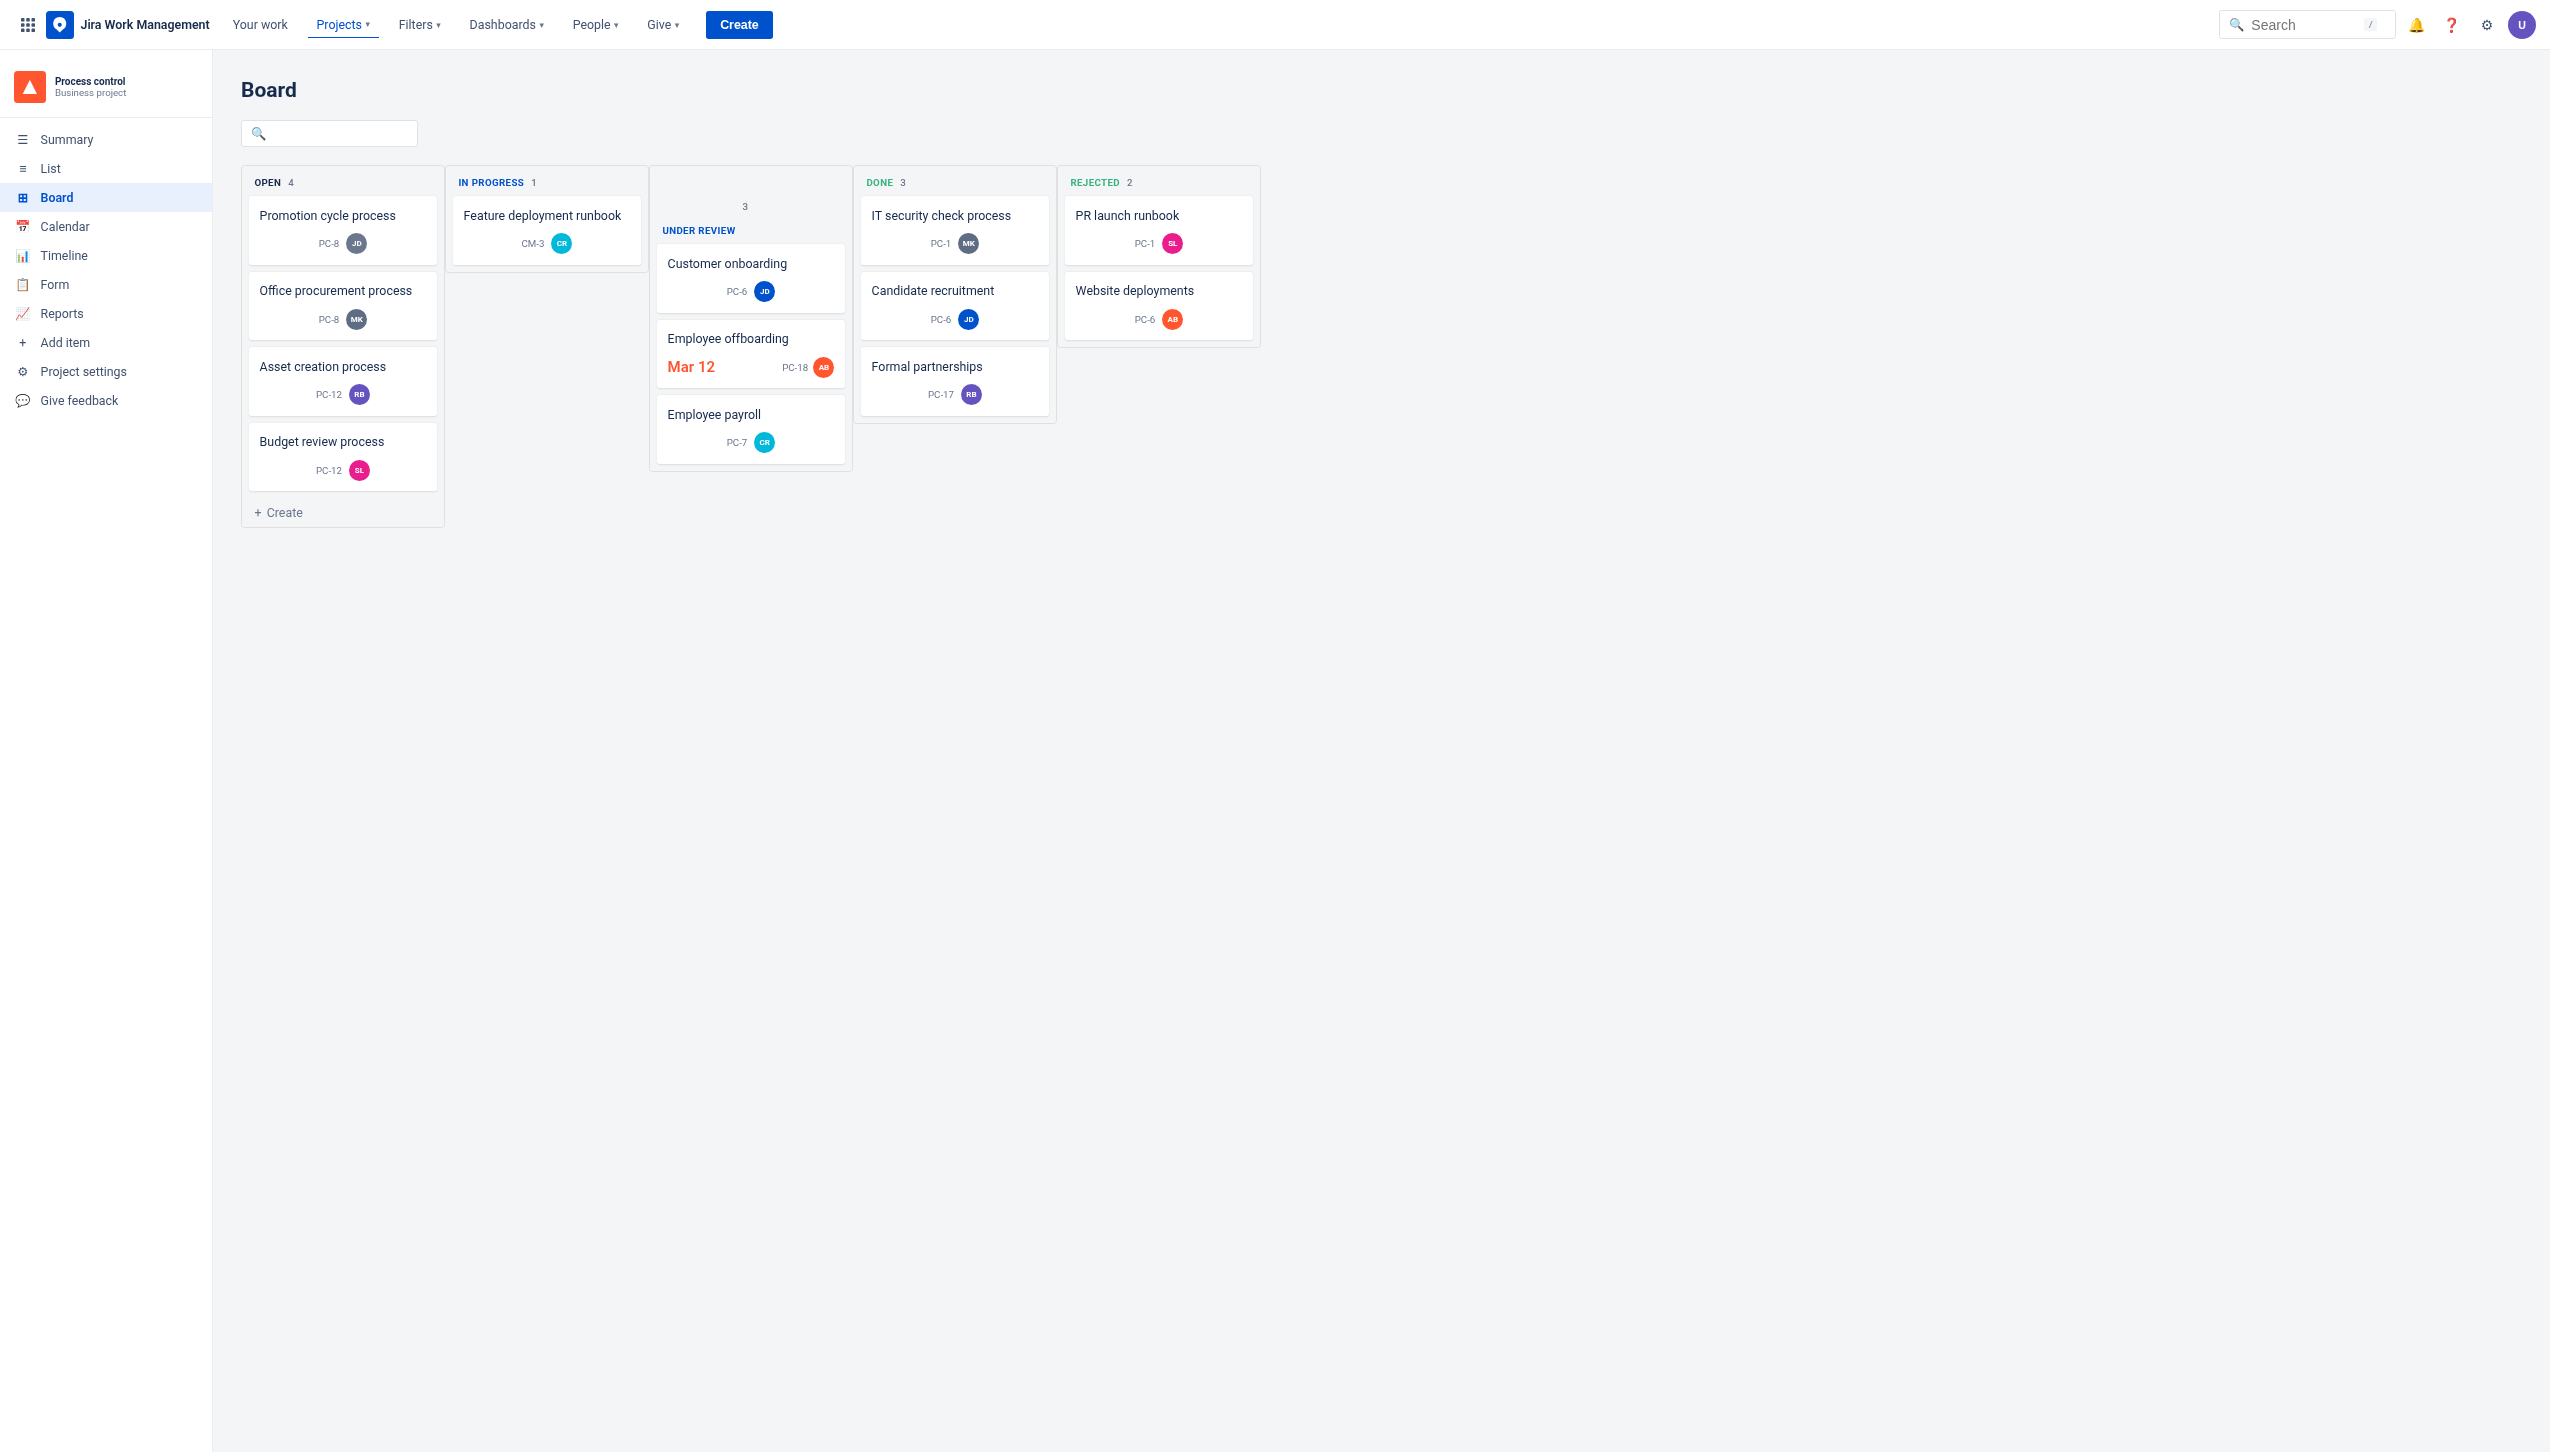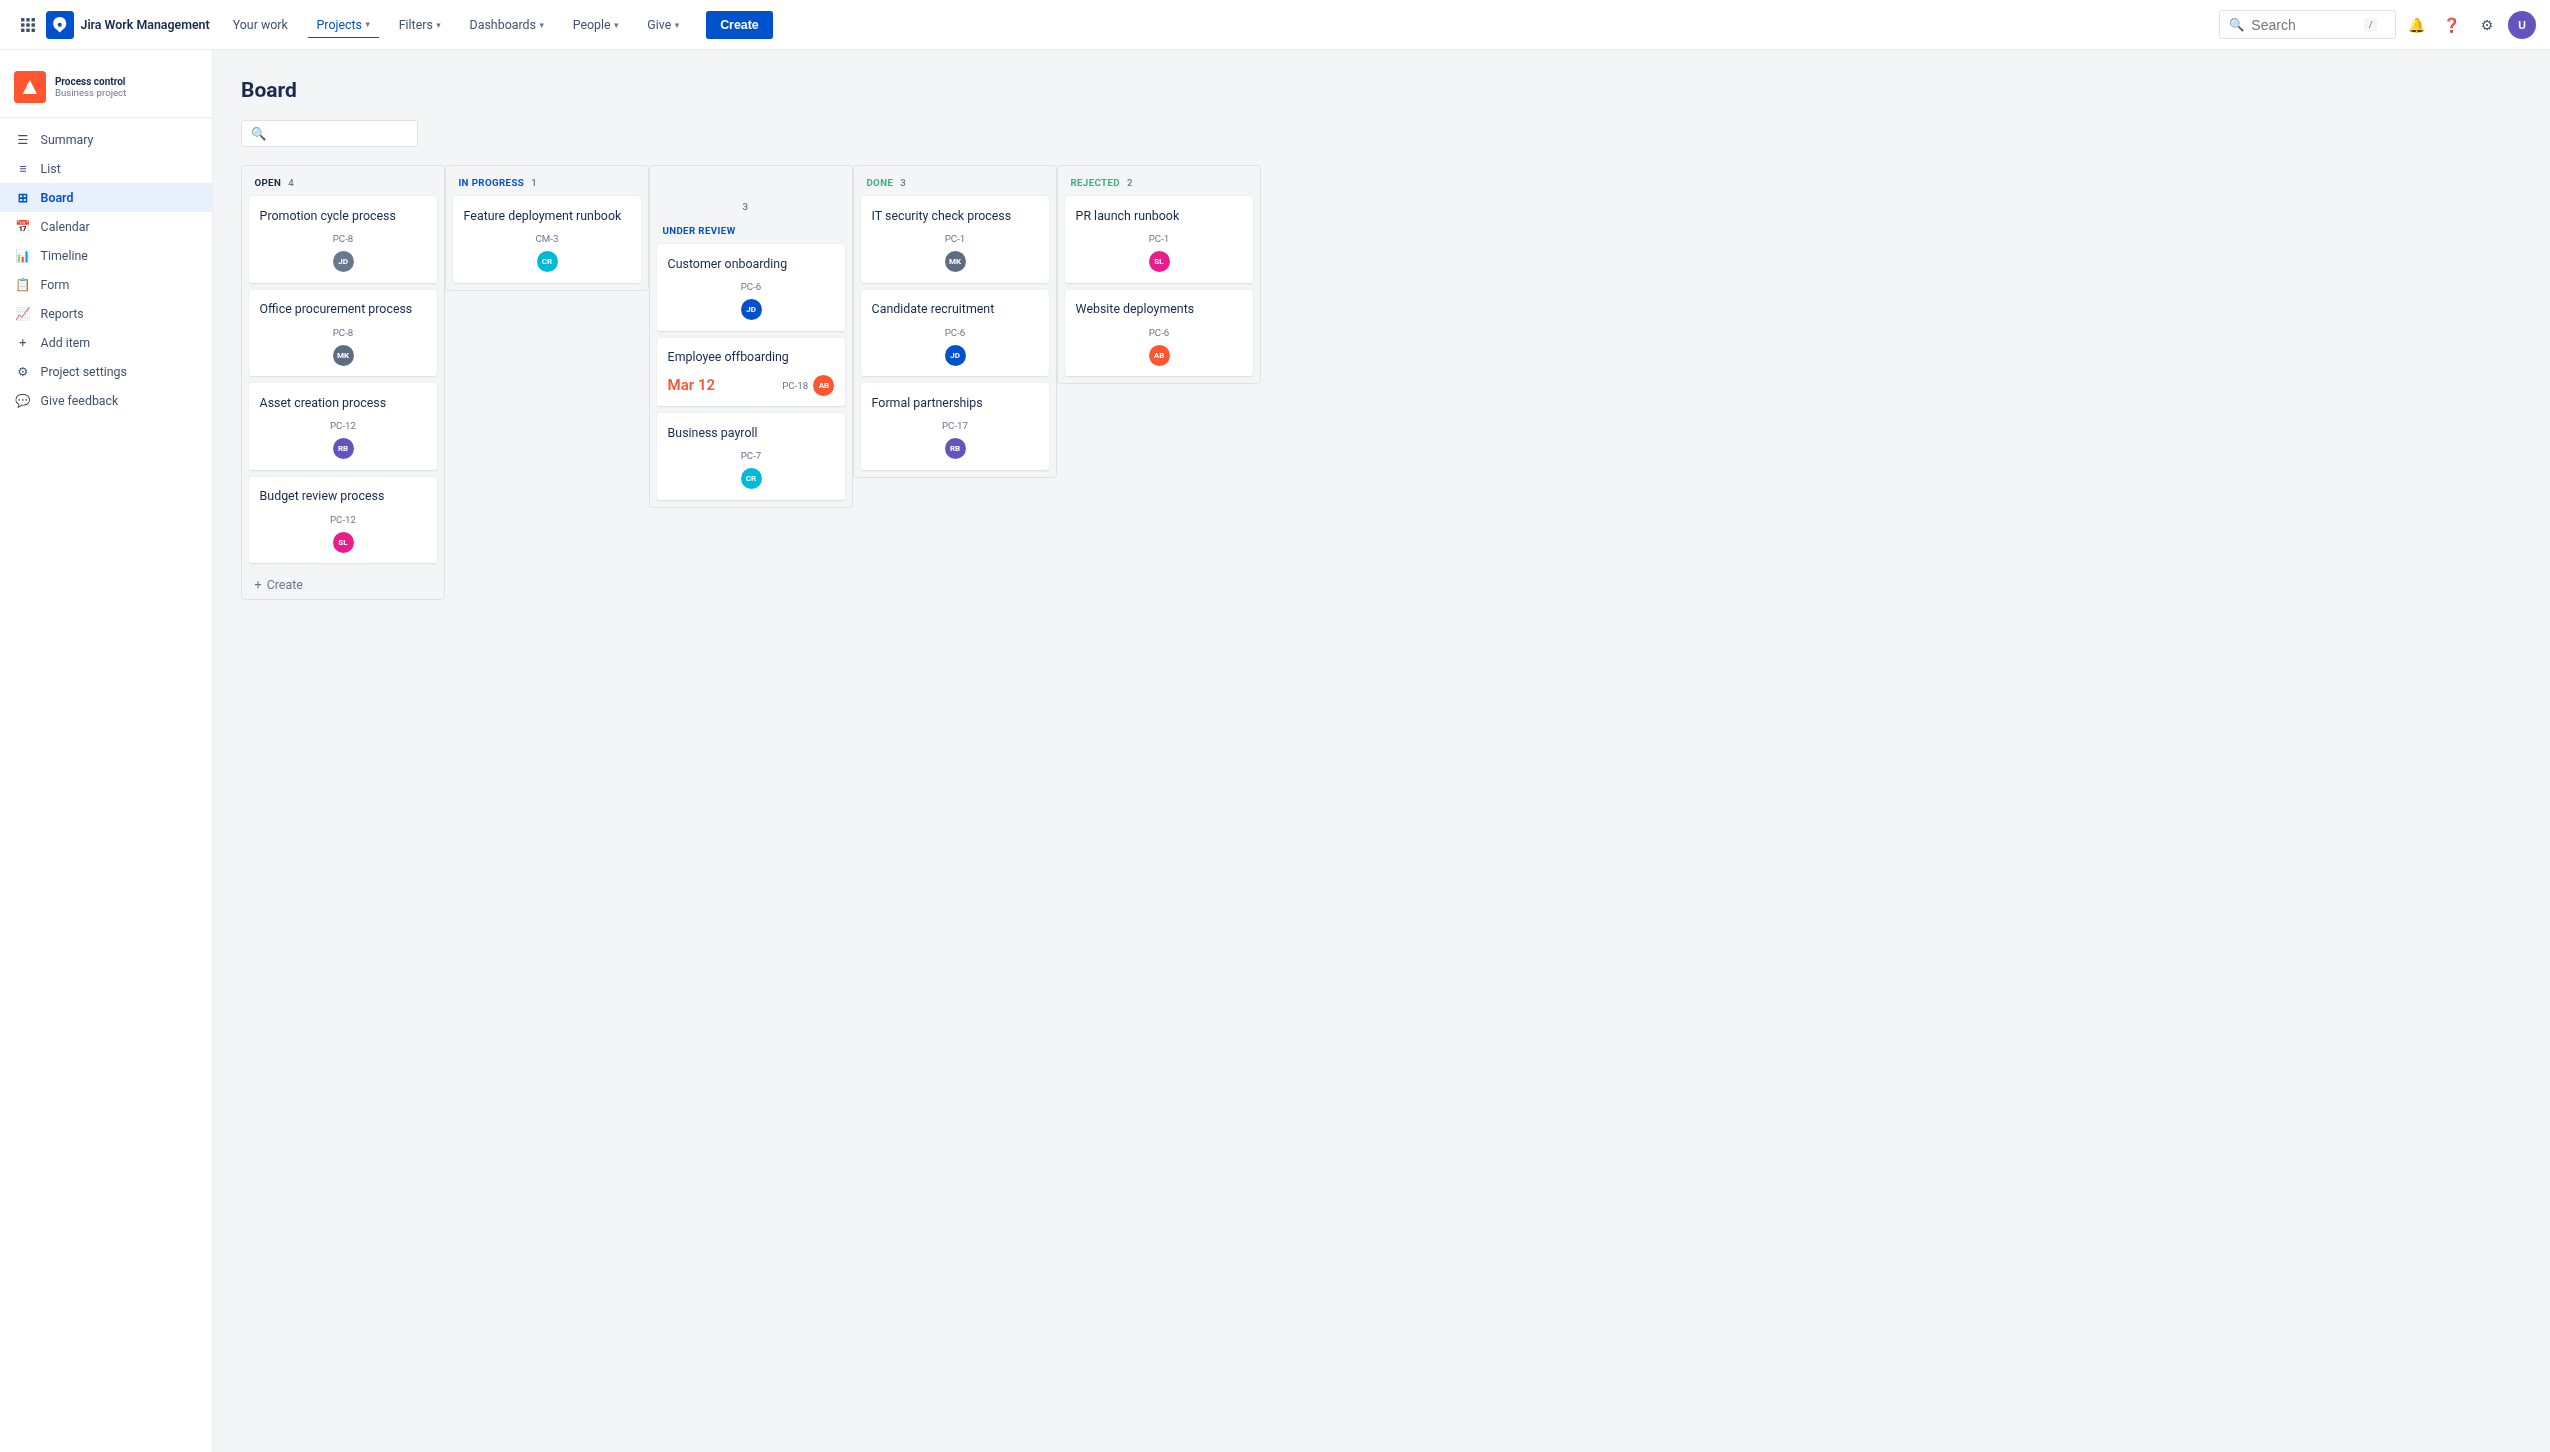--- a/index.html
+++ b/index.html
@@ -59,21 +59,21 @@
     .column-title { font-size: 9.7px; font-weight: 700; letter-spacing: 0.4px; text-transform: uppercase; }
     .column-title.open { color: #172b4d; }
     .column-title.in-progress { color: #0052cc; }
     .column-title.under-review { color: #0052cc; margin-top: 48px; }
     .column-title.done { color: #36b37e; }
     .column-title.rejected { color: #36b37e; }
     .column-count { font-size: 9.7px; color: #6b778c; font-weight: 500; }
     .column-cards { padding: 0 7px 7px; display: flex; flex-direction: column; gap: 7px; min-height: 71px; }
     .card { background: white; border-radius: 2.7px; padding: 10.6px; box-shadow: 0 0.9px 1.8px rgba(0,0,0,0.1); cursor: pointer; }
     .card-title { font-size: 12.4px; color: #172b4d; margin-bottom: 8.9px; line-height: 1.4; }
-    .card-footer { display: flex; align-items: center; justify-content: center; gap: 7px; flex-direction: column; }
+    .card-footer { display: flex; align-items: center; justify-content: center; gap: 7px; }
     .card-id { font-size: 9.7px; color: #6b778c; }
     .card-avatar { width: 21px; height: 21px; border-radius: 50%; object-fit: cover; display: flex; align-items: center; justify-content: center; font-size: 8.9px; font-weight: 700; color: white; }
     .card-date { font-size: 15px; color: #ff5630; font-weight: 600; }
 
     .create-btn { display: flex; align-items: center; gap: 5.3px; padding: 7px 12.4px; color: #6b778c; font-size: 12.4px; cursor: pointer; border-radius: 2.7px; }
 
     
     .av-blue { background: #0052cc; }
   </style>
 </head>
@@ -288,21 +288,21 @@
             <div class="card-title">Employee offboarding</div>
             <div style="display:flex; align-items:center; justify-content:space-between;">
               <span class="card-date">Mar 12</span>
               <div style="display:flex;align-items:center;gap:5.3px;">
                 <span class="card-id">PC-18</span>
                 <div class="card-avatar" style="background:#ff5630; width:21px;height:21px;border-radius:50%;display:flex;align-items:center;justify-content:center;font-size:8px;color:white;font-weight:700;">AB</div>
               </div>
             </div>
           </div>
           <div class="card">
-            <div class="card-title">Business payroll</div>
+            <div class="card-title">Employee payroll</div>
             <div class="card-footer">
               <span class="card-id">PC-7</span>
               <div class="card-avatar" style="background:#00b8d9; width:21px;height:21px;border-radius:50%;display:flex;align-items:center;justify-content:center;font-size:8px;color:white;font-weight:700;">CR</div>
             </div>
           </div>
         </div>
       </div>
 
       <div class="board-column">
         <div class="column-header">

